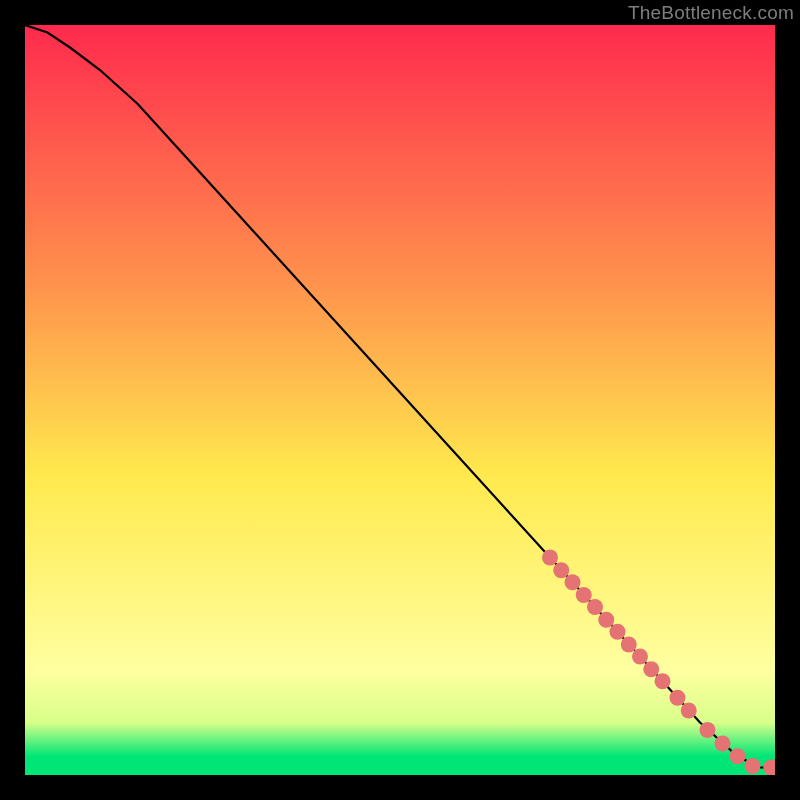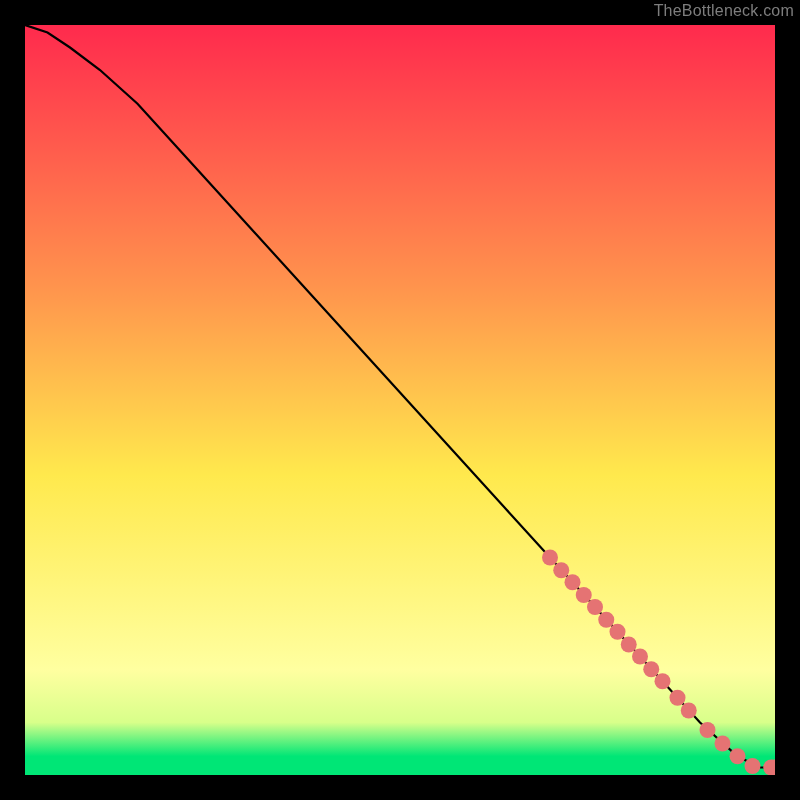--- a/index.html
+++ b/index.html
@@ -30,21 +30,21 @@
   .plot svg {
     position: absolute;
     left: 0;
     top: 0;
   }
   .watermark {
     position: absolute;
     top: 2px;
     right: 6px;
     color: #7d7d7d;
-    font-size: 16px;
+    font-size: 19px;
     font-weight: 400;
     letter-spacing: 0.2px;
     white-space: nowrap;
   }
 </style>
 </head>
 <body>
 
 <div class="frame">
   <div class="plot">

